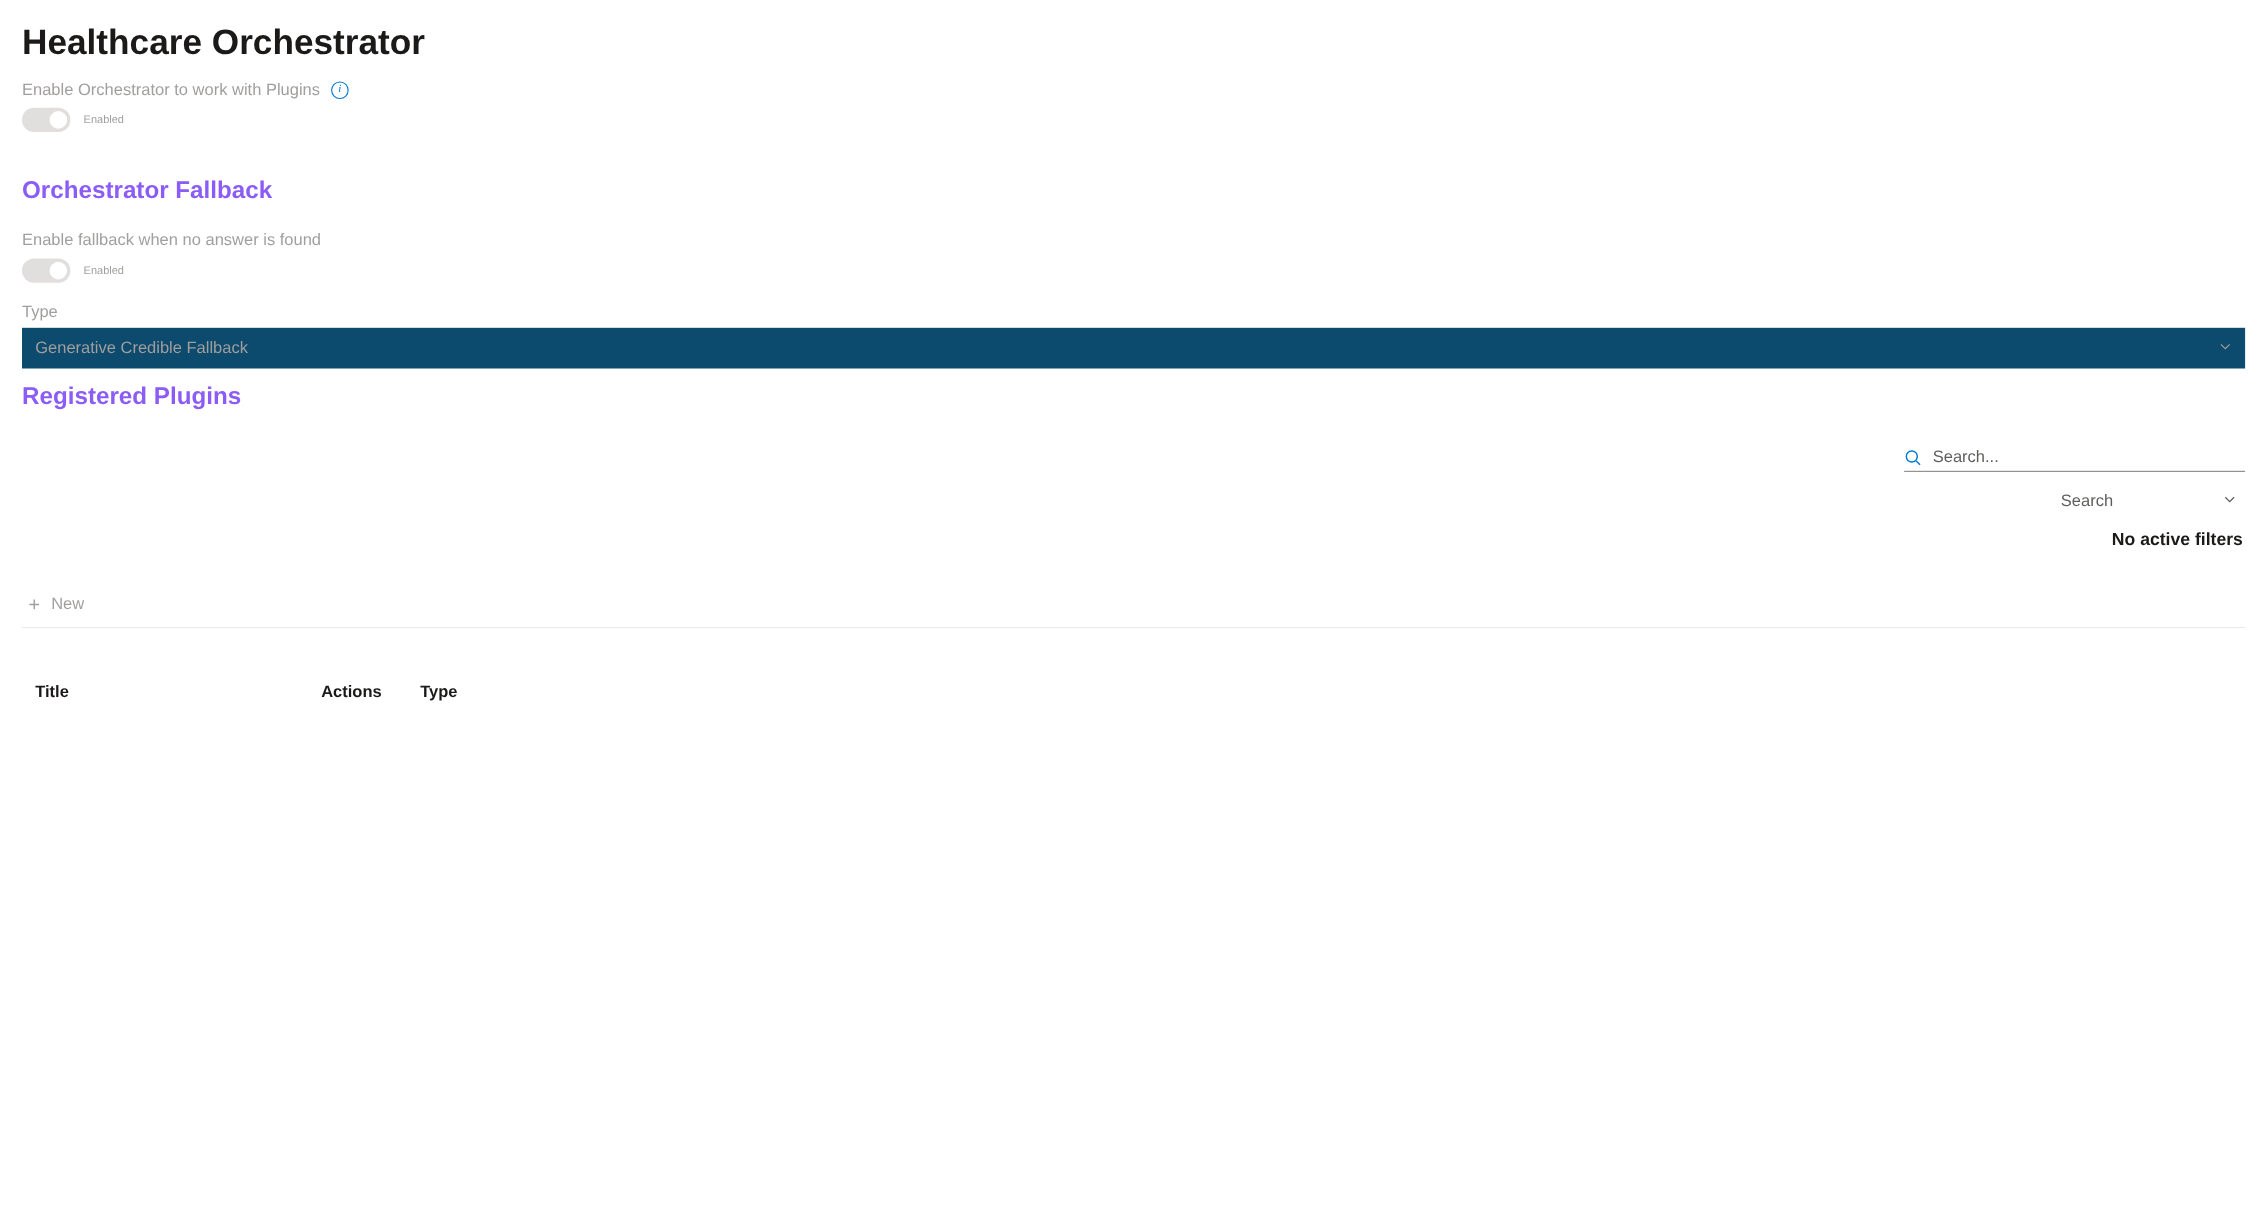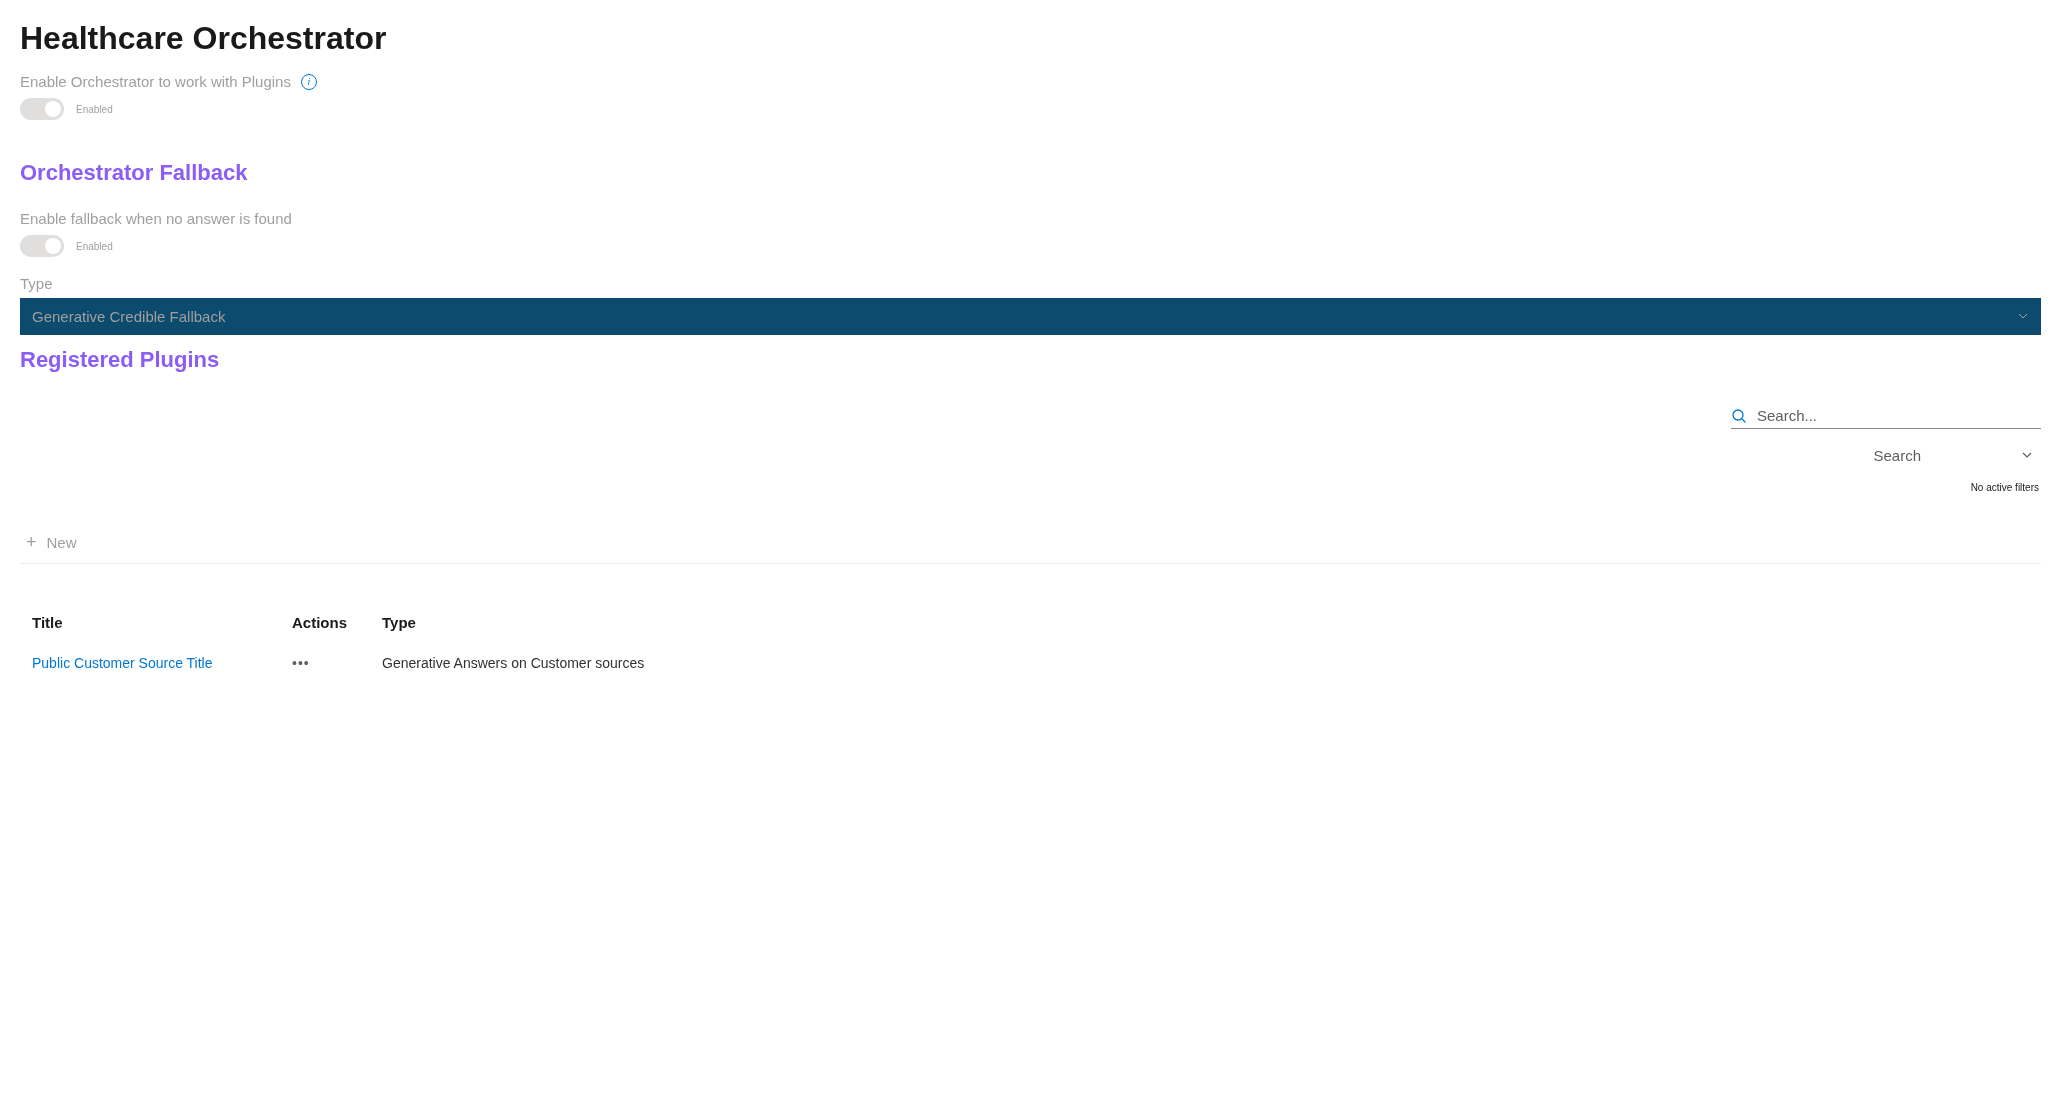--- a/index.html
+++ b/index.html
@@ -137,22 +137,22 @@
     .types-dropdown {
       display: flex;
       align-items: center;
       gap: 100px;
       font-size: 15px;
       color: #605e5c;
       cursor: pointer;
       padding-right: 8px;
     }
     .no-filters {
-      font-size: 10px;
-      font-weight: 400;
+      font-size: 16px;
+      font-weight: 700;
       color: #1b1a19;
       padding-right: 2px;
       margin-left: 47px;
     }
     .new-button {
       display: inline-flex;
       align-items: center;
       gap: 10px;
       color: #a19f9d;
       font-size: 15px;
@@ -280,25 +280,16 @@
   <span>New</span>
 </button>
 <hr class="divider">
 
 <div class="table">
   <div class="table-header">
     <div class="col-name">Title</div>
     <div class="col-actions">Actions</div>
     <div class="col-type">Type</div>
   </div>
-  <div class="table-row">
-    <div class="col-name">
-      <span class="link">Public Customer Source Title</span>
-    </div>
-    <div class="col-actions">
-      <span class="actions-dots">•••</span>
-    </div>
-    <div class="col-type">Generative Answers on Customer sources</div>
-  </div>
 </div>
 
 
 
 
 </body></html>

